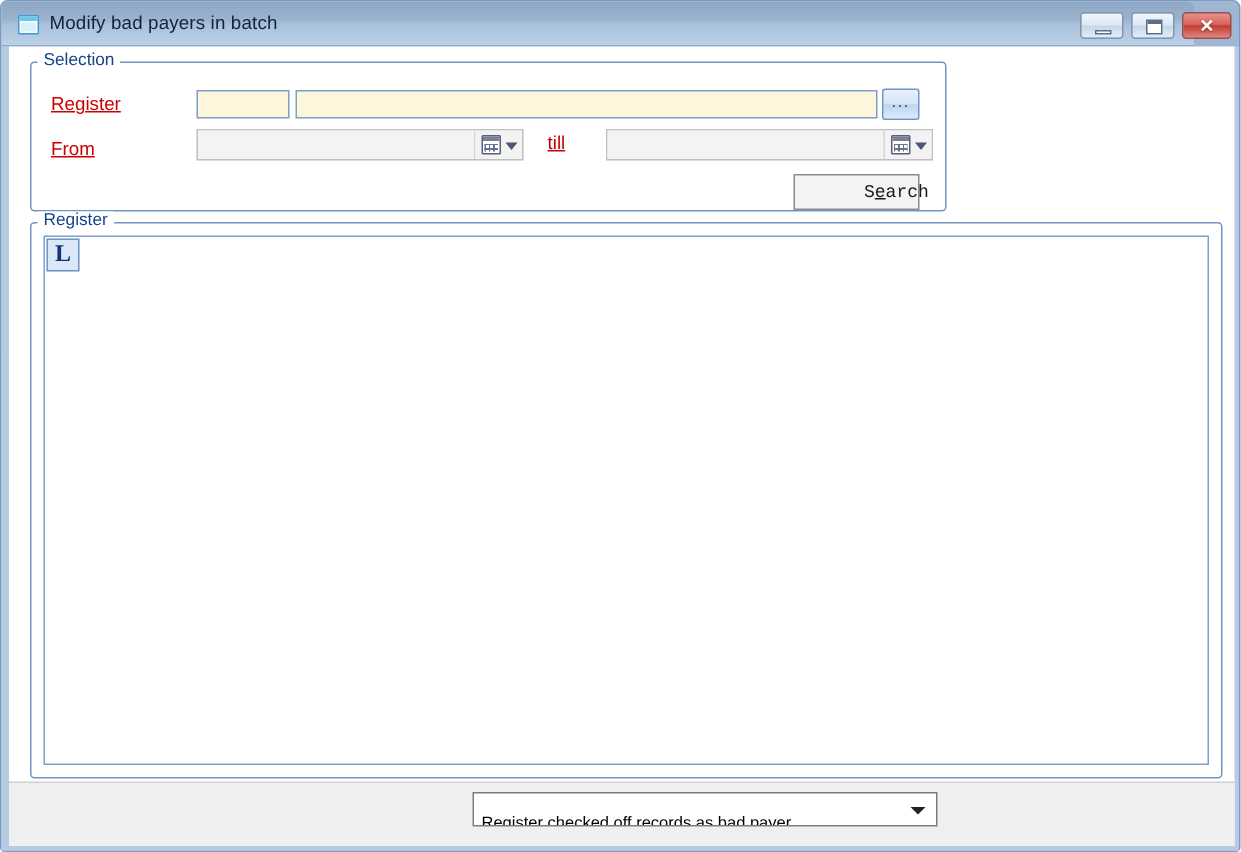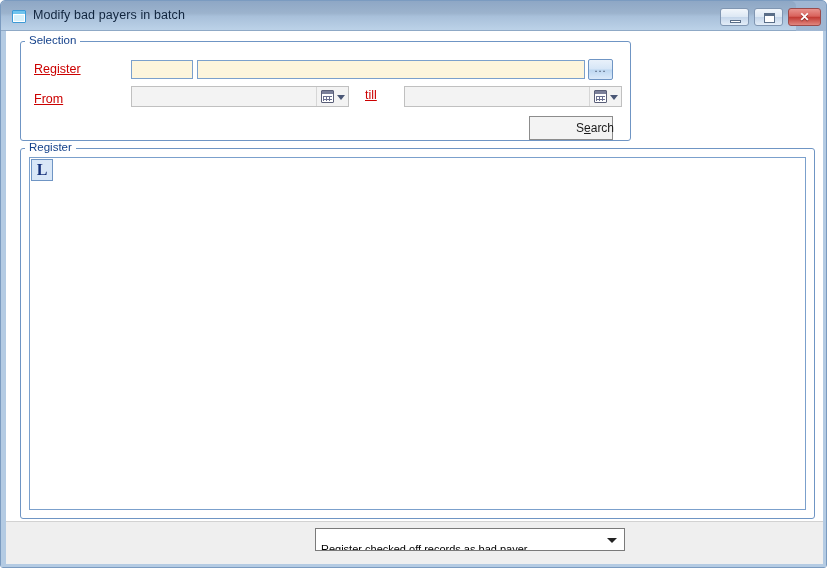--- a/index.html
+++ b/index.html
@@ -275,21 +275,21 @@
     width: 0; height: 0;
     border-left: 4px solid transparent;
     border-right: 4px solid transparent;
     border-top: 5px solid #4a5776;
   }
 
   
   .btn {
     position: absolute;
     box-sizing: border-box;
-    font-family: Liberation Sans, sans-serif;
+    font-family: Liberation Mono, monospace;
     font-size: 12px;
     color: #1a1a1a;
     text-align: center;
     cursor: pointer;
     white-space: nowrap;
     padding-left: 46px;
   }
   #btn-search {
     left: 508px; top: 74px;
     width: 84px; height: 24px;

